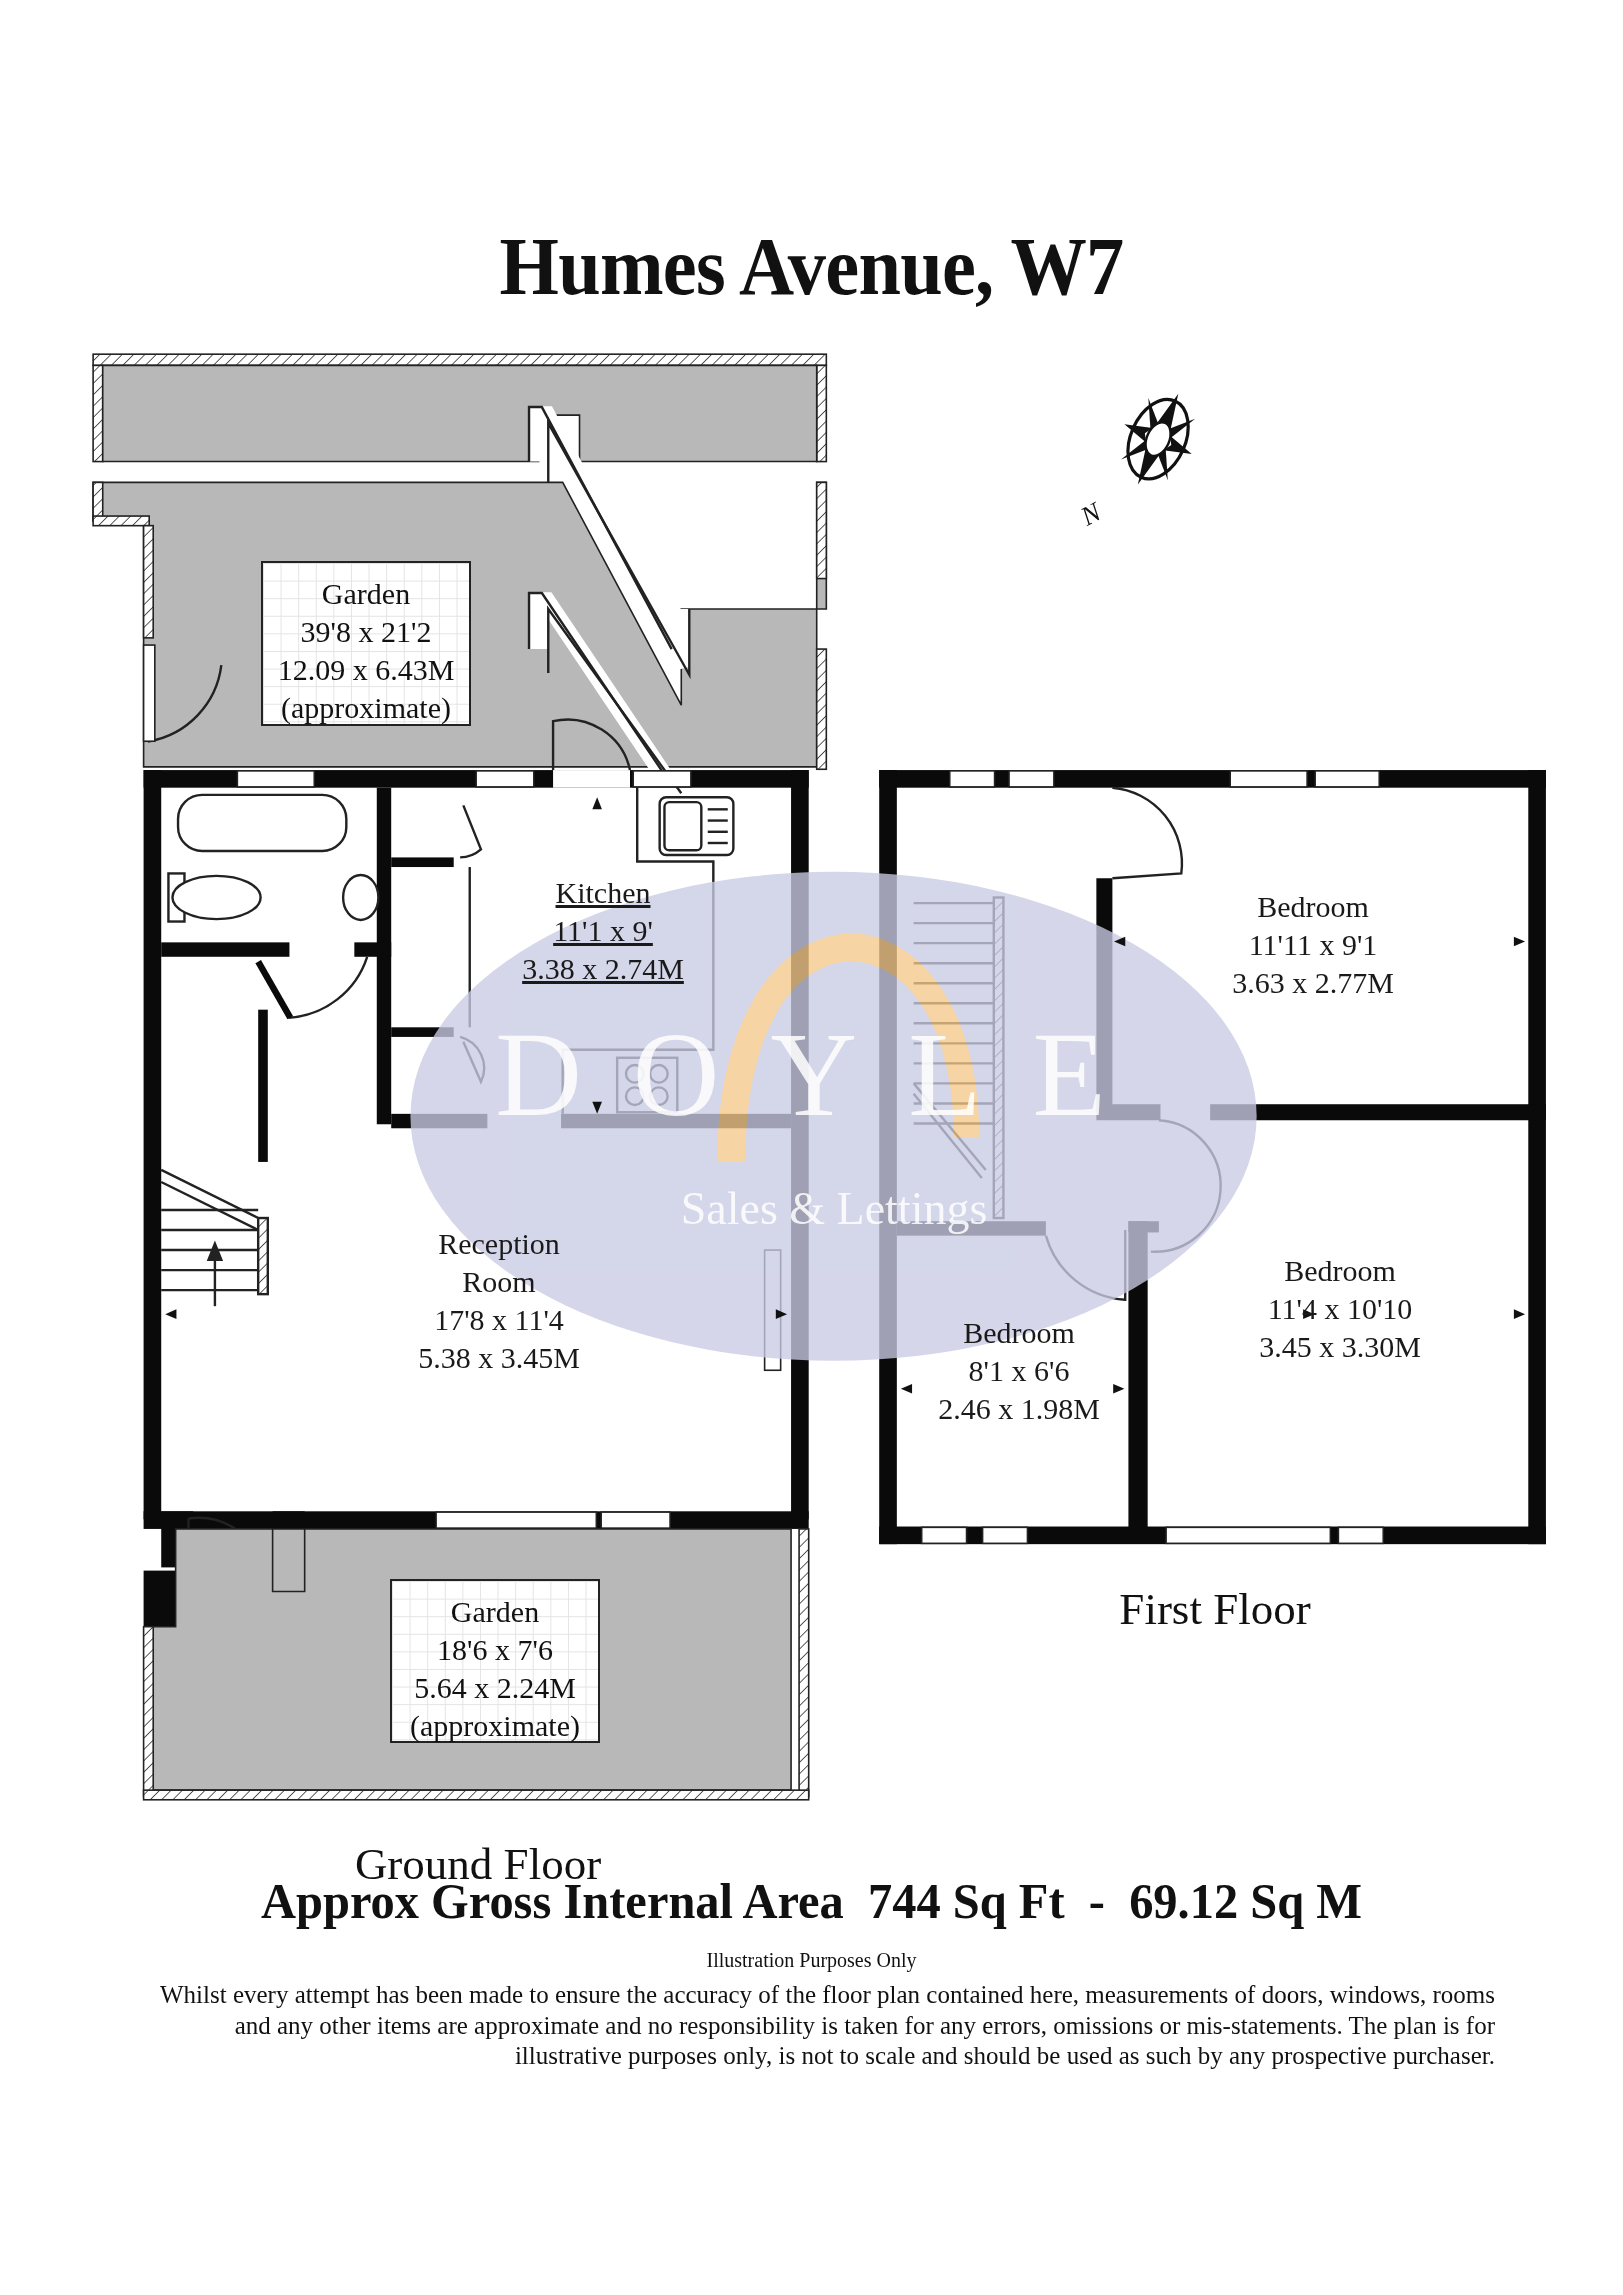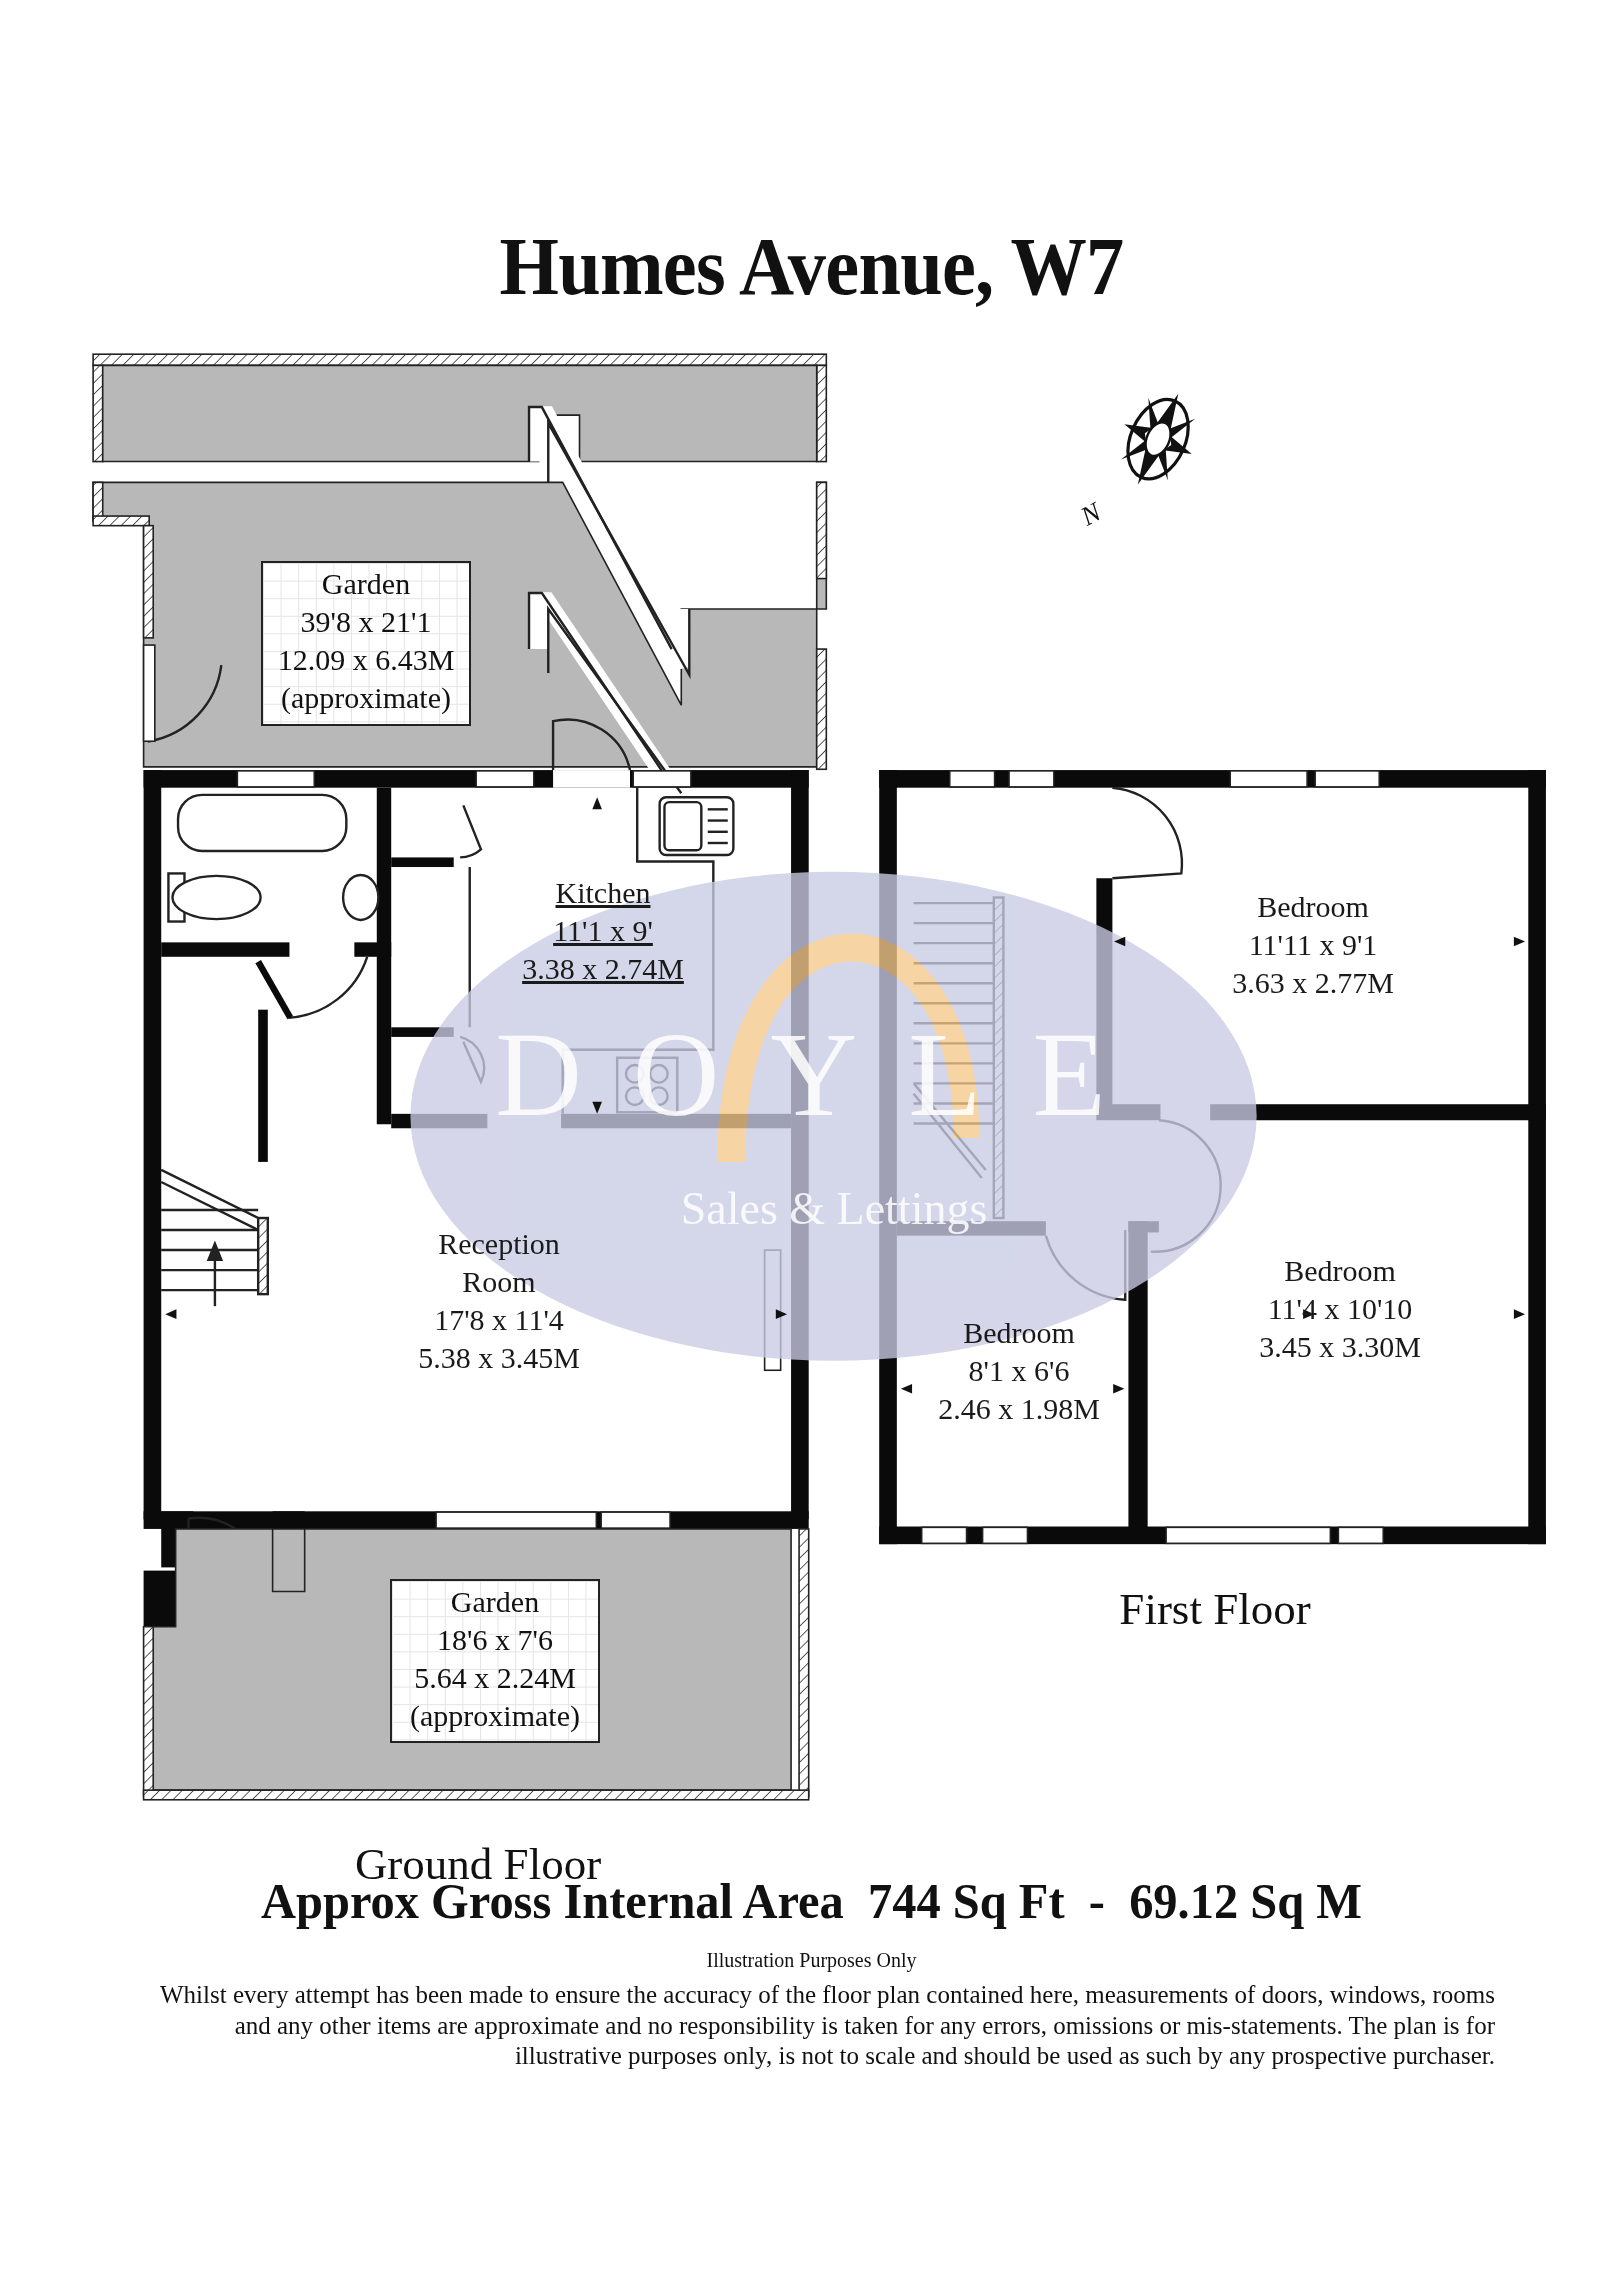--- a/index.html
+++ b/index.html
@@ -3,21 +3,21 @@
 <meta charset="utf-8">
 <style>
   html, body { margin: 0; padding: 0; background: #ffffff; }
   body { width: 1623px; height: 2295px; position: relative; overflow: hidden; font-family: "Liberation Serif", "DejaVu Serif", serif; color: #111; }
   .abs { position: absolute; }
   .title { left: 0; width: 1623px; top: 218px; text-align: center; font-size: 83px; font-weight: bold; letter-spacing: -0.8px; transform: scaleX(0.92); }
   svg.plan { position: absolute; left: 0; top: 0; }
   .room-label { position: absolute; text-align: center; font-size: 30px; line-height: 38px; color: #1a1a1a; transform: translateX(-50%); white-space: nowrap; }
   .garden-box { position: absolute; background-color: #ffffff; border: 2.4px solid #222;
     background-image: linear-gradient(#e4e4e4 0.8px, transparent 0.8px), linear-gradient(90deg, #e4e4e4 0.8px, transparent 0.8px);
-    background-size: 17.6px 17.6px; text-align: center; font-size: 30px; line-height: 38px; box-sizing: border-box; padding-top: 2px; }
+    background-size: 17.6px 17.6px; text-align: center; font-size: 30px; line-height: 38px; box-sizing: border-box; padding-top: 12px; }
   .floor-label { position: absolute; font-size: 45px; text-align: center; transform: translateX(-50%); white-space: nowrap; margin-top: 28px; }
   .area { left: 0; width: 1623px; top: 1872px; text-align: center; font-size: 51px; font-weight: bold; transform: scaleX(0.95); }
   .illus { left: 0; width: 1623px; top: 1949px; text-align: center; font-size: 20px; }
   .disclaimer { left: 128px; width: 1367px; top: 1980px; text-align: right; font-size: 25px; line-height: 30.5px; }
   .watermark-text { position: absolute; color: rgba(255,255,255,0.85); text-align: center; transform: translateX(-50%); white-space: nowrap; }
   .wm-big { font-size: 120px; letter-spacing: 51px; top: 1006px; left: 826px; font-family: "Liberation Serif", serif; }
   .wm-small { font-size: 46px; top: 1182px; left: 834px; }
   .north { position: absolute; left: 1082px; top: 499px; font-size: 27px; font-style: italic; transform: rotate(-28deg); }
 </style>
 </head>
@@ -240,21 +240,21 @@
   </g>
 </svg>
 
 <div class="watermark-text wm-big">DOYLE</div>
 <div class="watermark-text wm-small">Sales &amp; Lettings</div>
 
 <div class="north">N</div>
 
 <div class="garden-box" style="left:261px; top:561px; width:210px; height:165px;">
   <div>Garden</div>
-  <div>39'8 x 21'1</div>
+  <div>39'8 x 21'2</div>
   <div>12.09 x 6.43M</div>
   <div>(approximate)</div>
 </div>
 
 <div class="garden-box" style="left:390px; top:1579px; width:210px; height:164px;">
   <div>Garden</div>
   <div>18'6 x 7'6</div>
   <div>5.64 x 2.24M</div>
   <div>(approximate)</div>
 </div>

